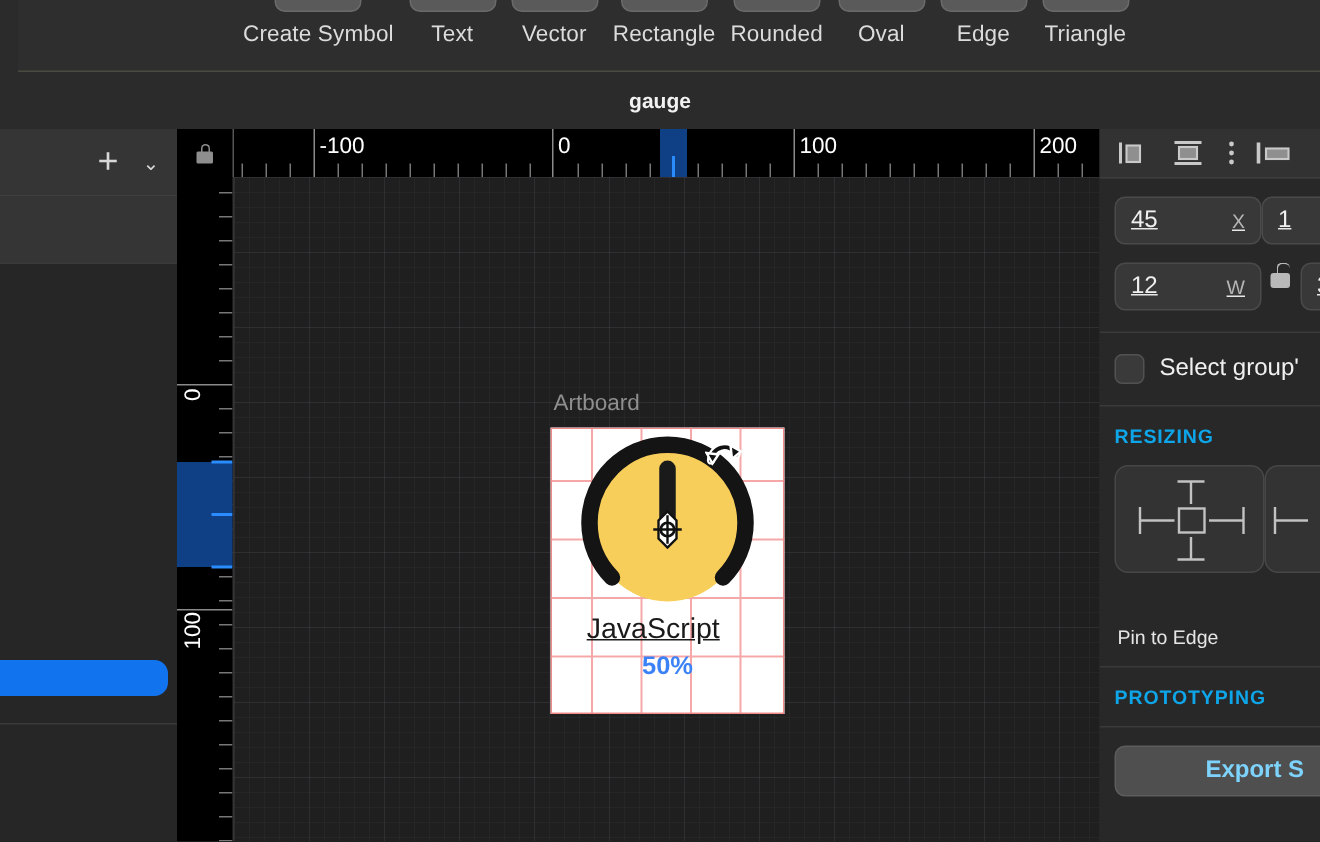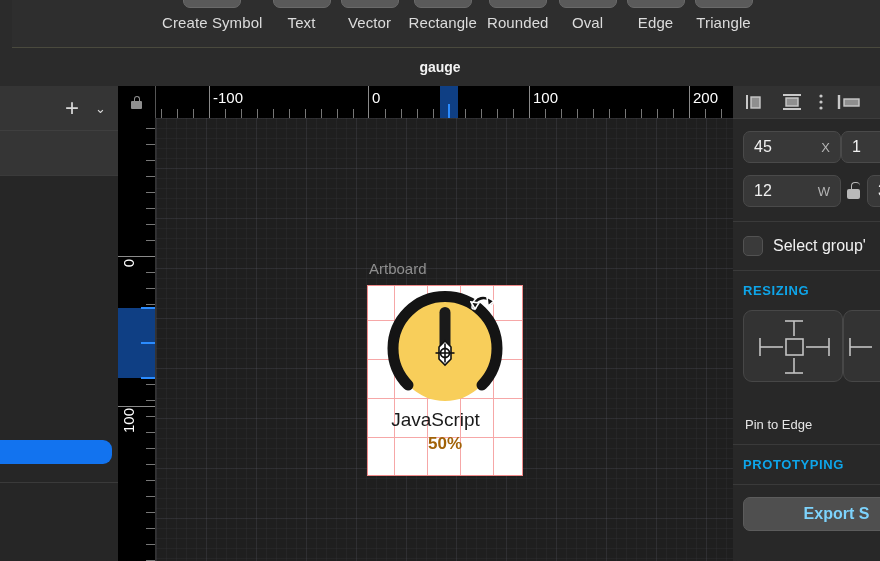--- a/index.html
+++ b/index.html
@@ -132,41 +132,41 @@
     background-image:
       linear-gradient(to right, #f6a7a7 1px, transparent 1px),
       linear-gradient(to bottom, #f6a7a7 1px, transparent 1px);
     background-size:33px 39px;
     background-position:-6px -4px;
   }
   .ab-border { position:absolute; inset:0; border:1px solid #f08a8a; }
   .gauge-wrap { position:absolute; left:7px; top:4px; width:142px; height:120px; }
   .txt-js {
     position:absolute; left:0; top:124px; width:137px; text-align:center;
-    font-size:19px; color:#1a1a1a; font-family:"Liberation Sans", sans-serif;
+    font-size:19px; color:#1a1a1a; font-family:"Liberation Sans", sans-serif;text-decoration:underline;
   }
   .txt-pct {
     position:absolute; left:0; top:149px; width:156px; text-align:center;
-    font-size:17px; font-weight:bold; color:#a16207;
+    font-size:17px; font-weight:bold; color:#3b82f6;
   }
   .rotate-cursor { position:absolute; left:96px; top:4px; width:26px; height:24px; }
 
   
   .inspector {
     position:absolute; left:733px; top:86px; width:147px; height:475px;
     background:#282828; overflow:hidden;
   }
   .insp-aligns {
     position:absolute; left:0; top:0; width:147px; height:33px;
     background:#323232; border-bottom:1px solid #3d3d3d;
     display:flex; align-items:center; padding-left:8px;
   }
   .al-ico { width:30px; height:20px; margin-right:6px; position:relative; }
   .insp-body { position:absolute; left:0; top:33px; width:147px; }
-  .row-fields { display:flex; align-items:center; padding:12px 0 0 10px; }
+  .row-fields { display:flex; padding:12px 0 0 10px;text-decoration:underline; }
   .field {
     width:98px; height:32px; border-radius:7px;
     background:#383838; border:1px solid #4a4a4a;
     display:flex; align-items:center; padding:0 10px;
     flex-shrink:0;
   }
   .field .val { font-size:16px; color:#f0f0f0; flex:1; }
   .field .unit { font-size:13px; color:#b5b5b5; }
   .lockbtn { width:16px; height:18px; margin:0 5px; flex-shrink:0; position:relative; }
   .lockbtn .body { position:absolute; left:1px; bottom:1px; width:13px; height:10px; background:#b9b9b9; border-radius:2px; }

